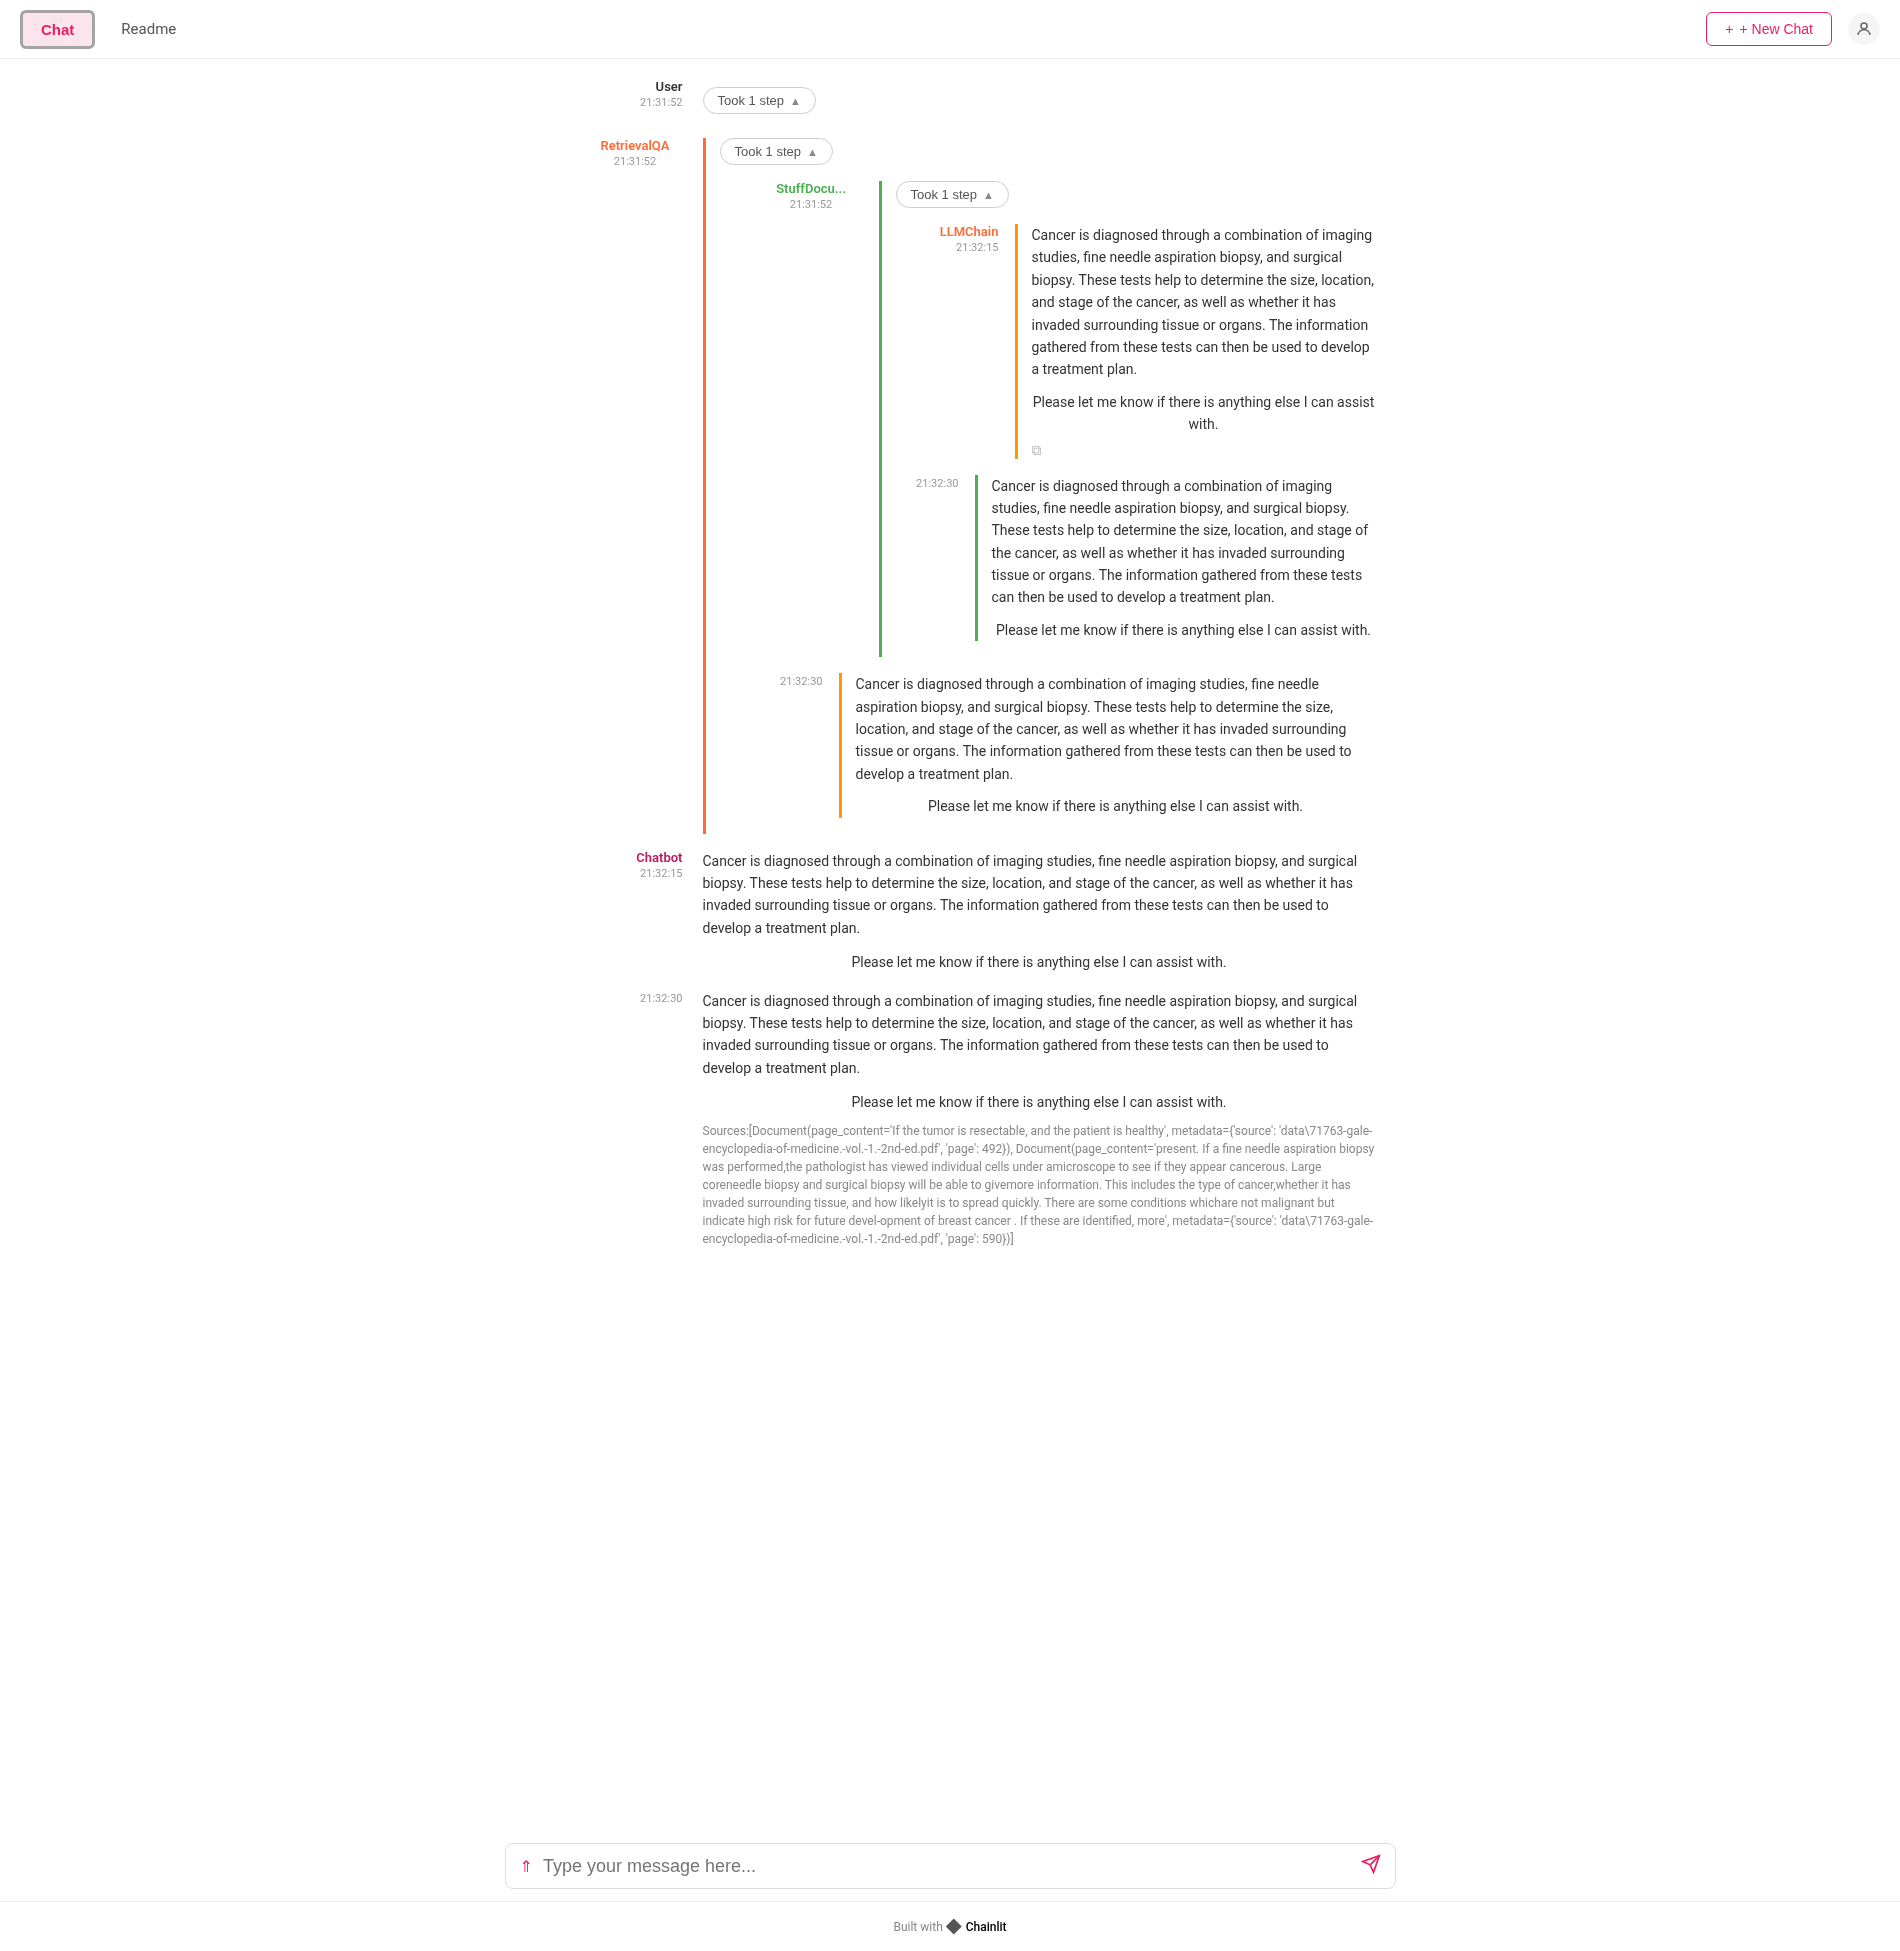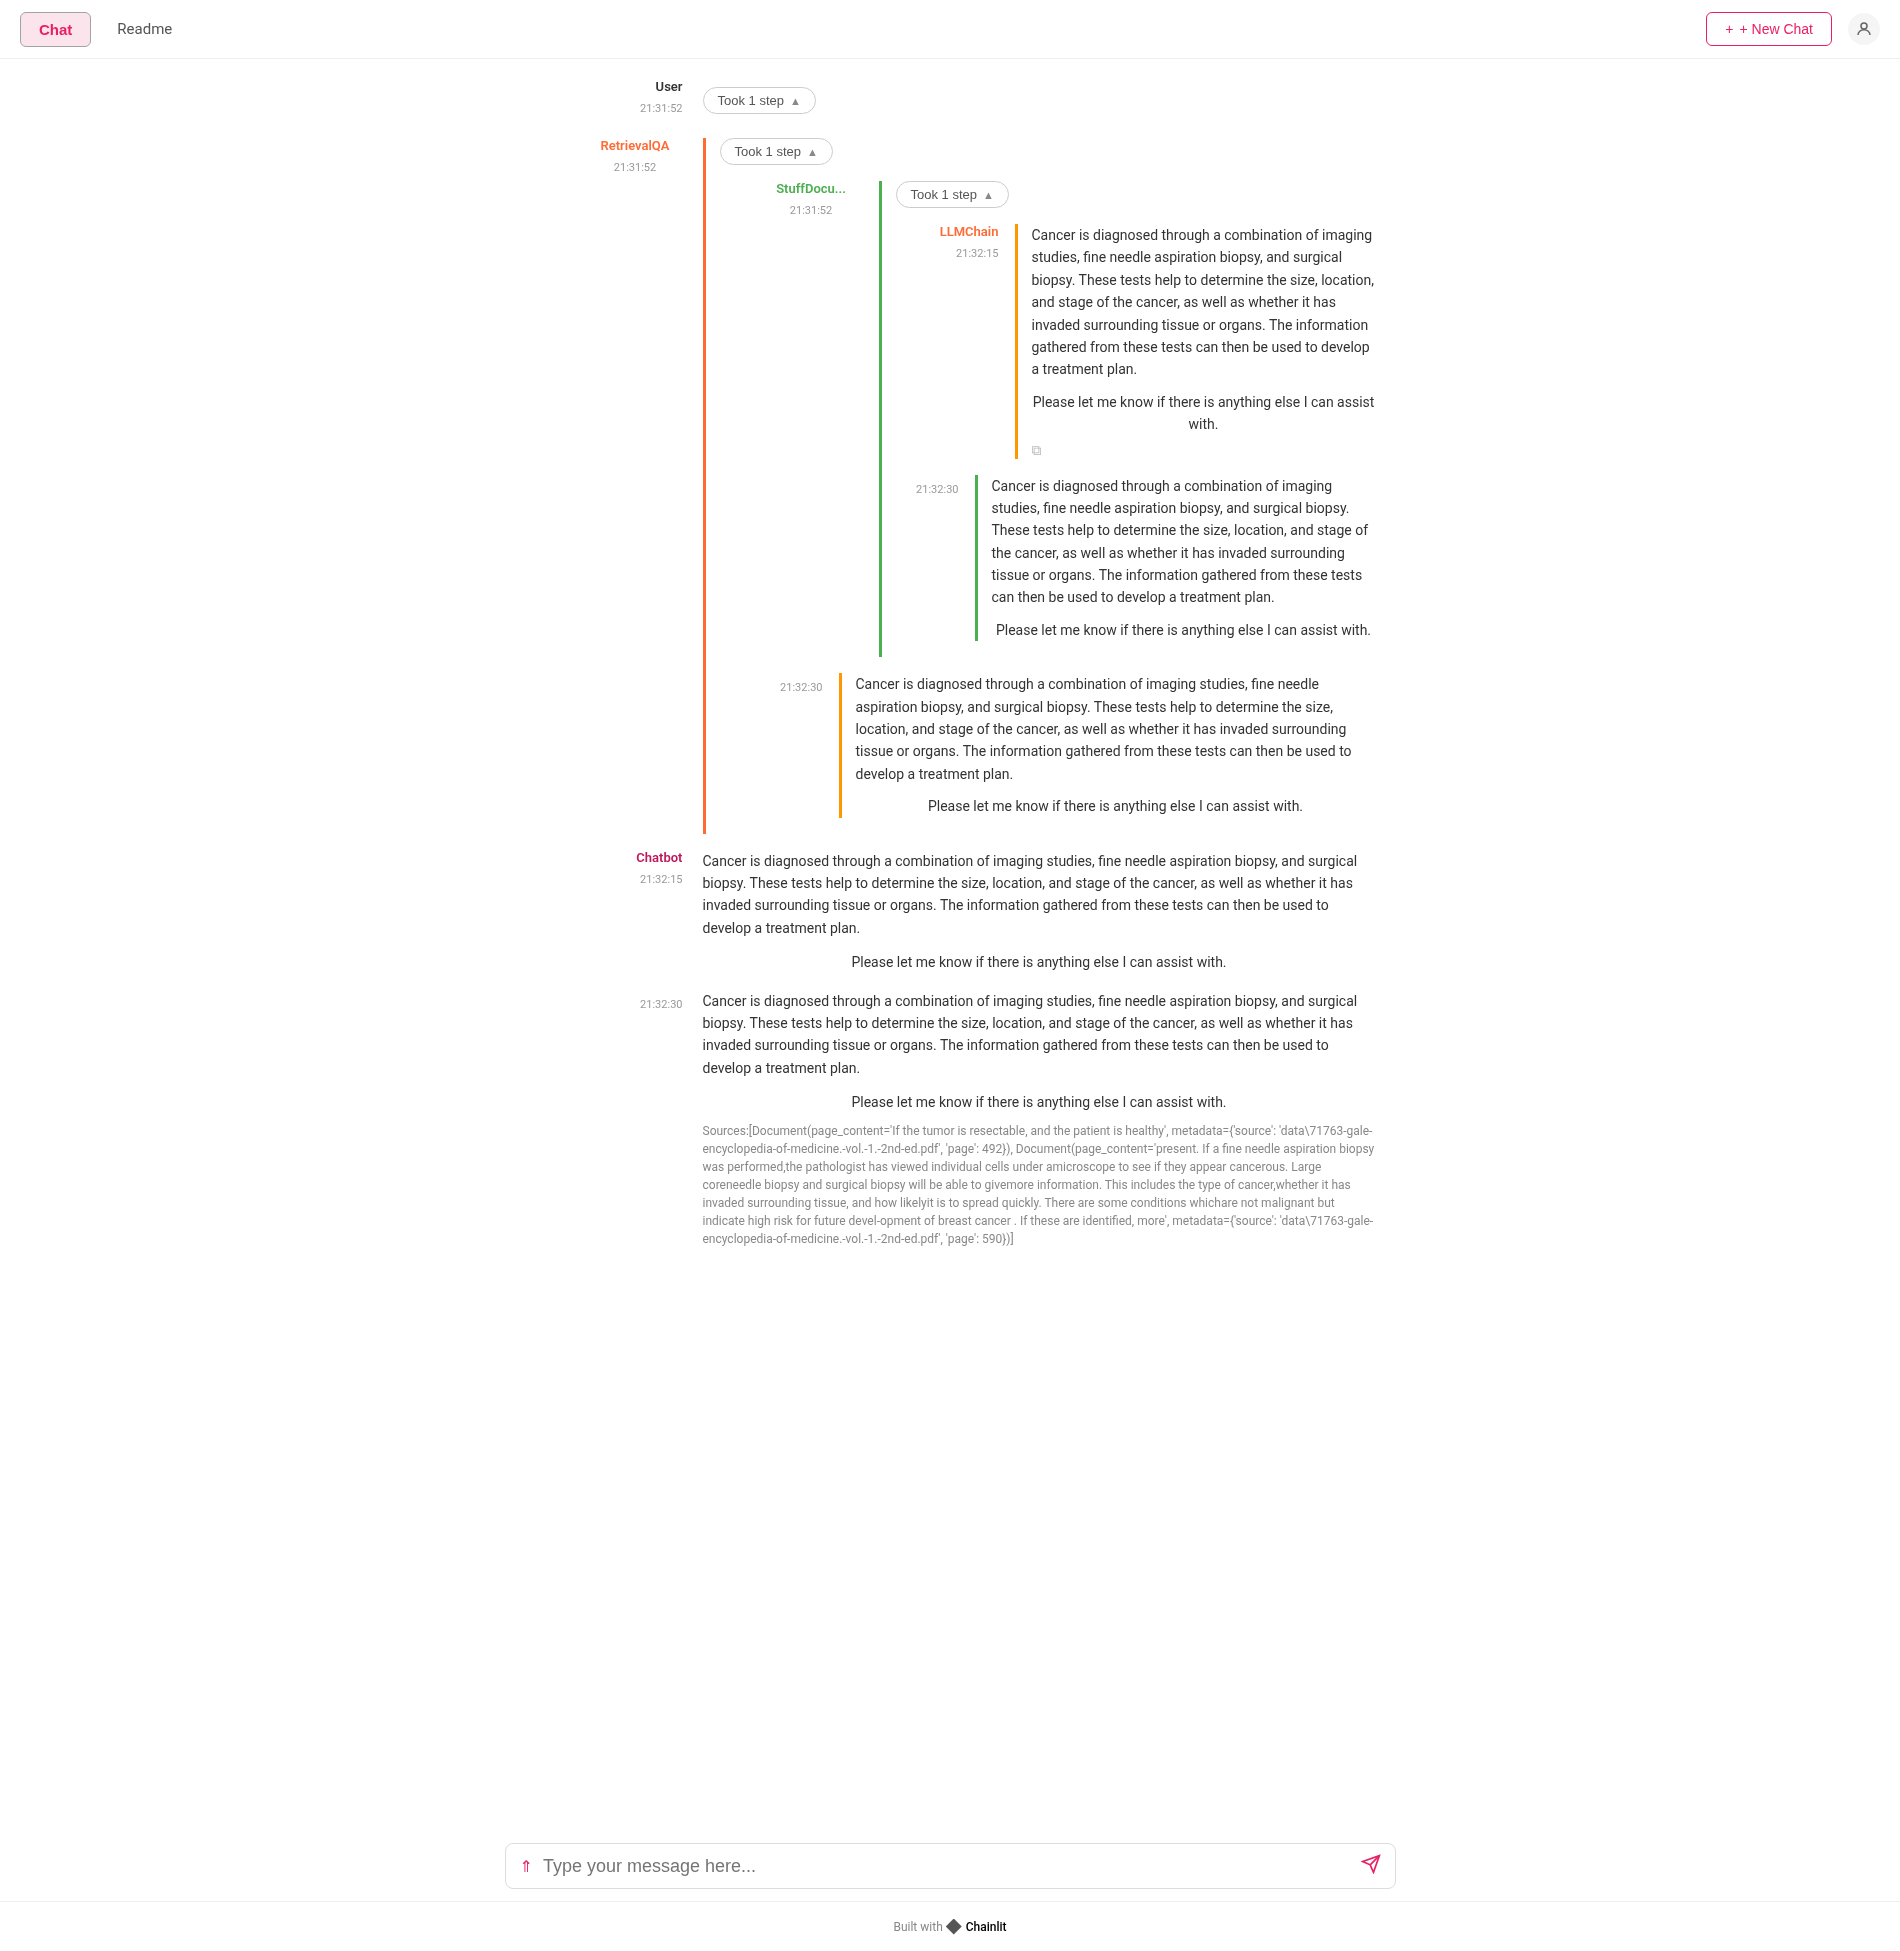--- a/index.html
+++ b/index.html
@@ -23,21 +23,21 @@
       background: #fff;
     }
     .header-left {
       display: flex;
       align-items: center;
       gap: 16px;
     }
     .tab-active {
       background: #fce4ec;
       color: #e91e63;
-      border: 1px solid #a3a3a3;
+      border: 3px solid #a3a3a3;
       border-radius: 6px;
       padding: 8px 18px;
       font-weight: 600;
       font-size: 15px;
       cursor: pointer;
     }
     .tab-inactive {
       color: #555;
       font-size: 15px;
       cursor: pointer;
@@ -109,21 +109,21 @@
     }
     .sender-user { color: #333; }
     .sender-retrieval { color: #ff6b35; }
     .sender-stuff { color: #4caf50; }
     .sender-llm { color: #ff6b35; }
     .sender-chatbot { color: #be185d; }
 
     .message-time {
       font-size: 11px;
       color: #999;
-      margin-top: 8px;
+      margin-top: 2px;
     }
     .message-content {
       flex: 1;
     }
     .message-text {
       font-size: 14px;
       line-height: 1.6;
       color: #333;
     }
 

